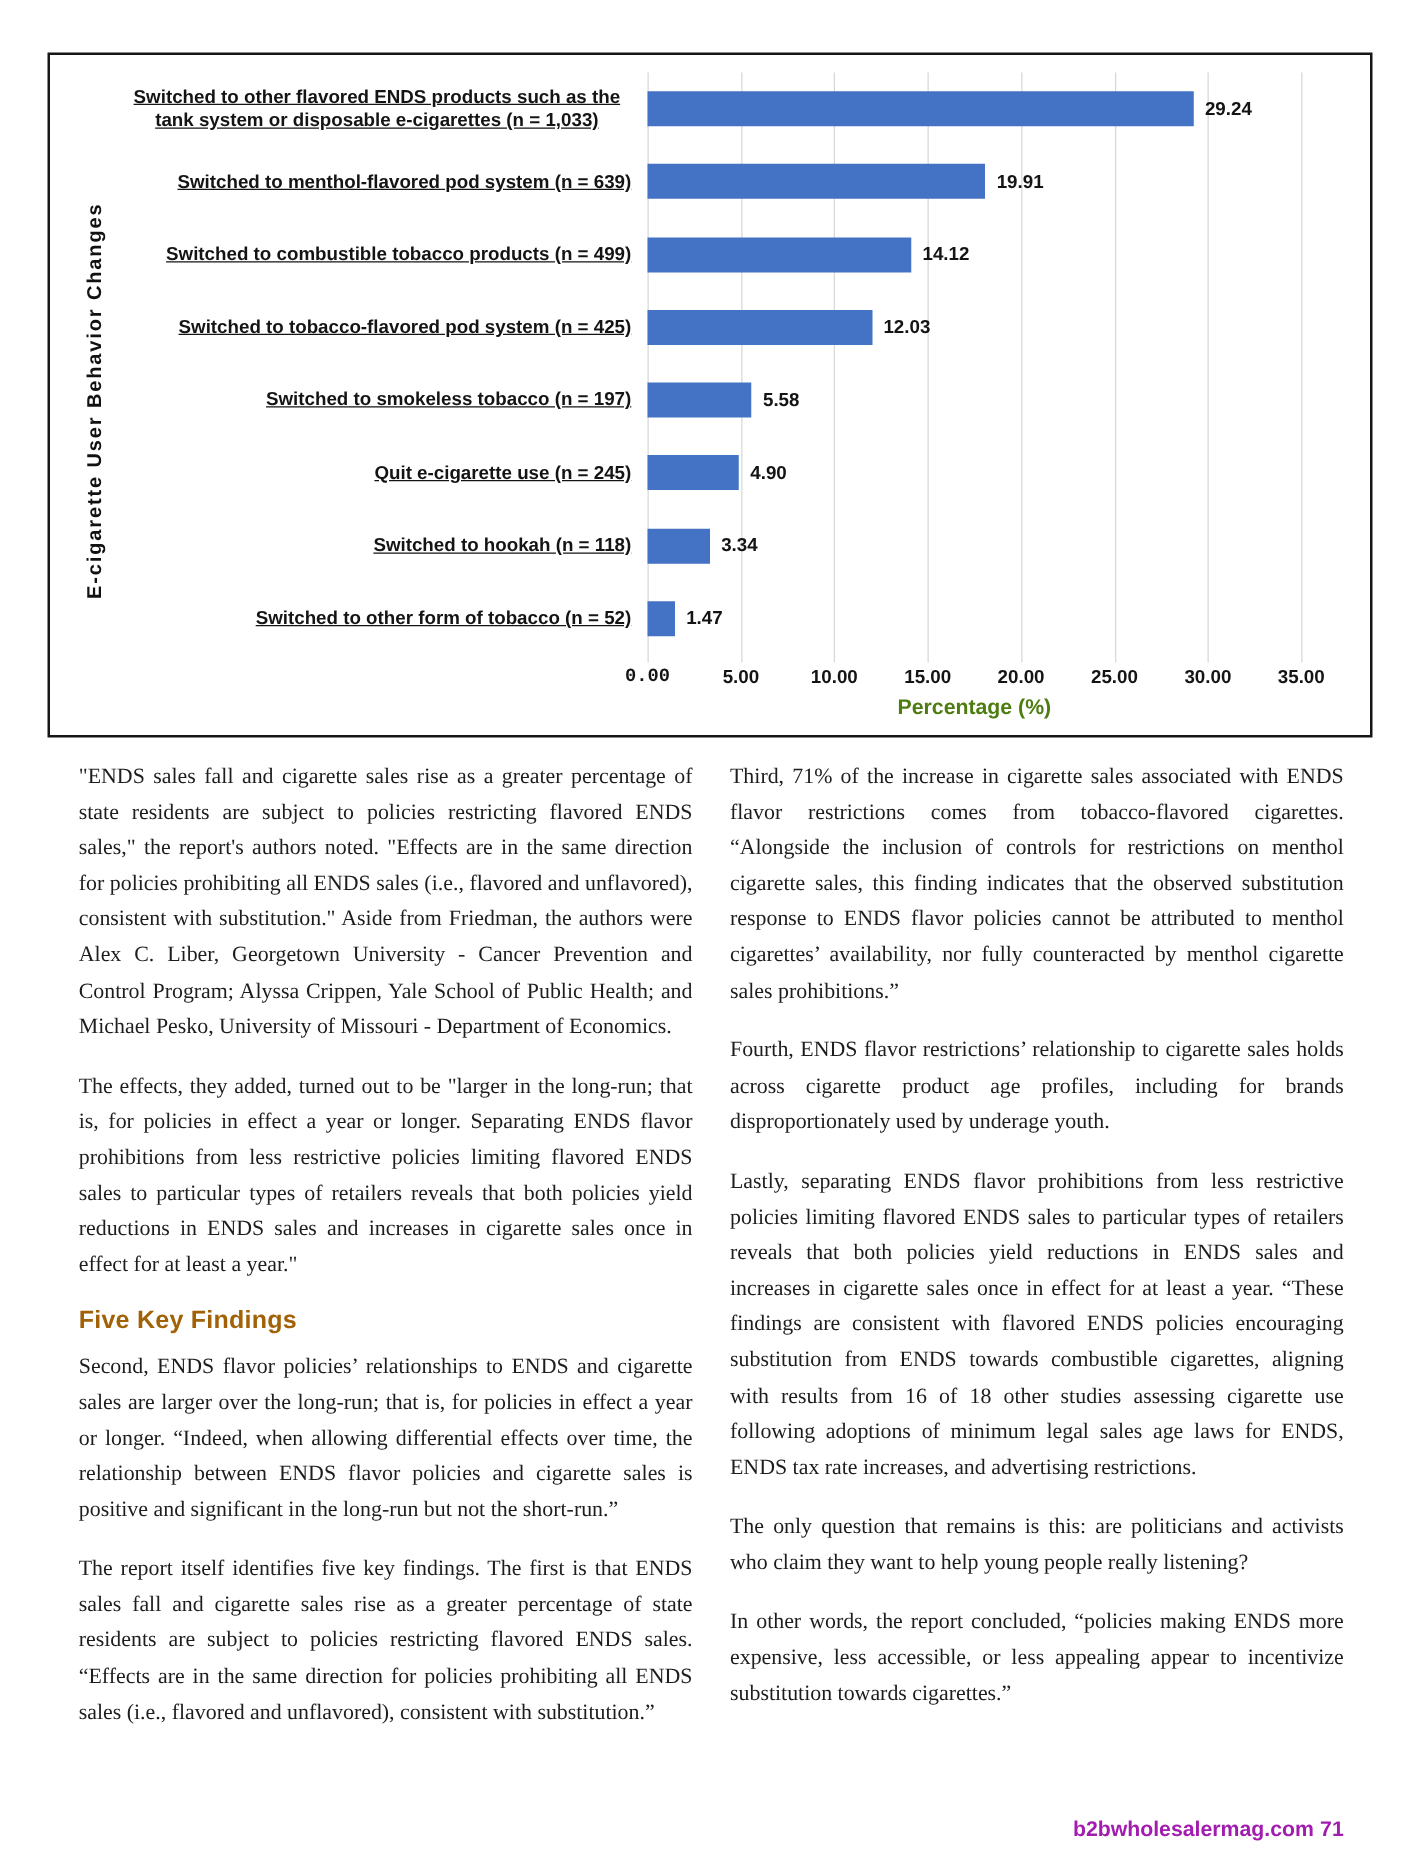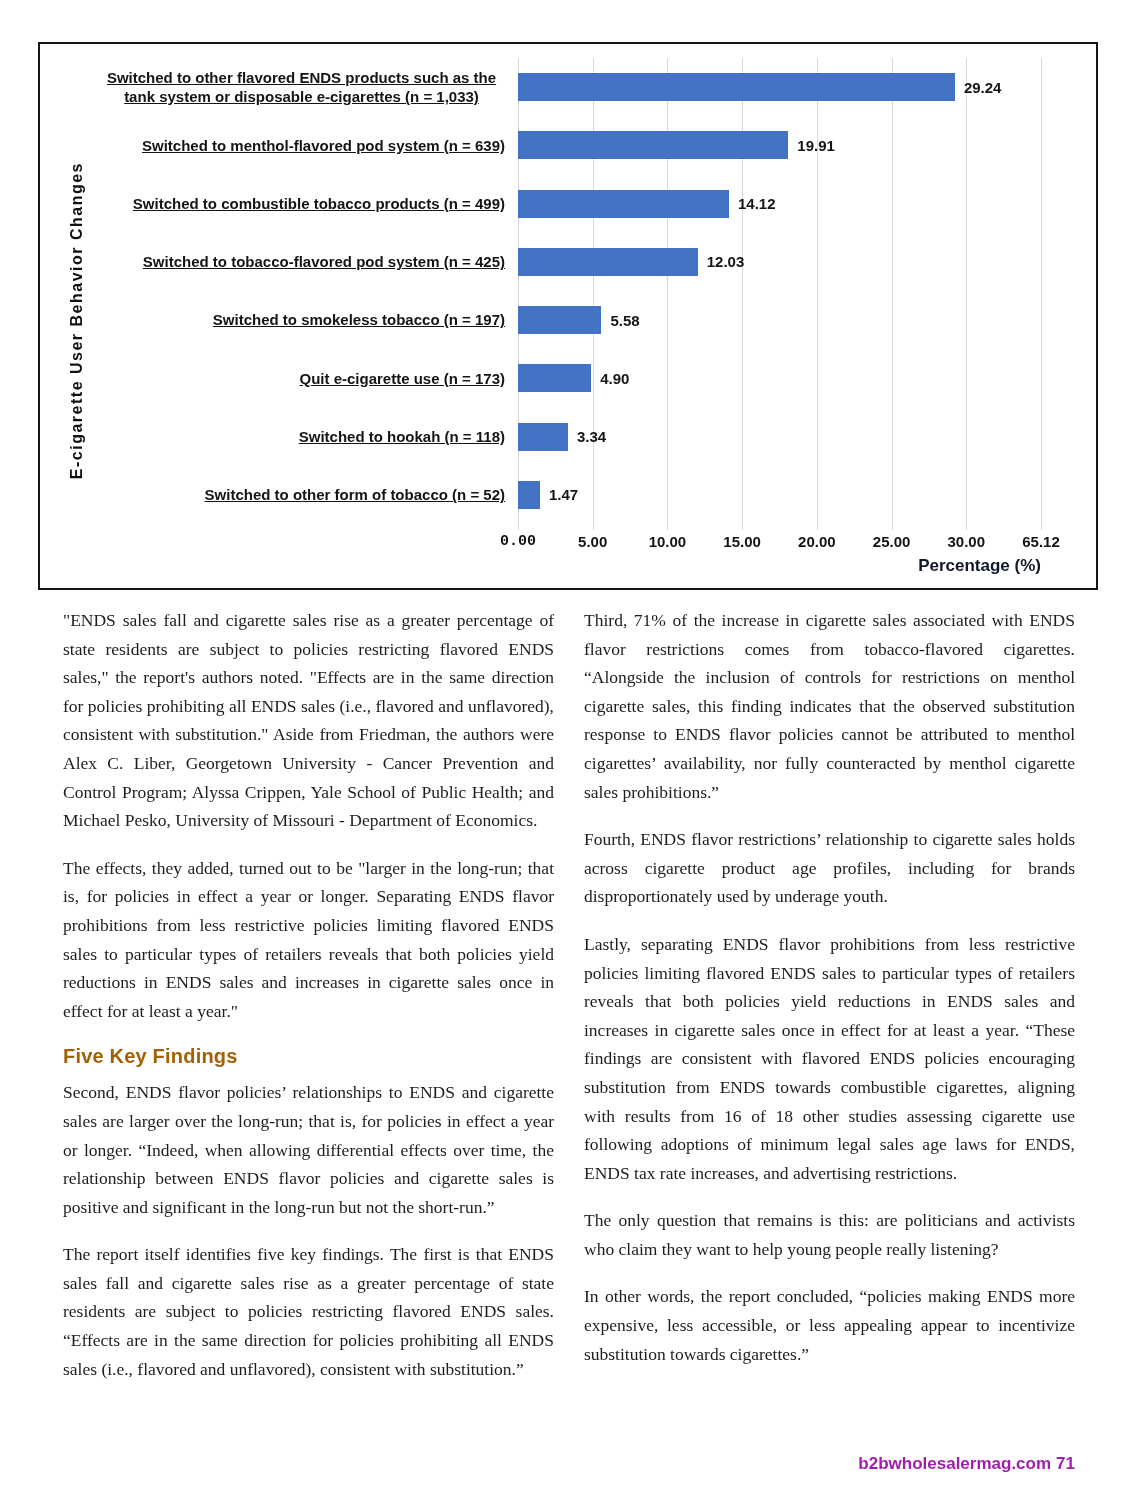--- a/index.html
+++ b/index.html
@@ -40,22 +40,22 @@
   .bar-value {
     font:700 15px "Liberation Sans", sans-serif; color:#141414;
     margin-left:9px; white-space:nowrap;
   }
   .x-axis { position:relative; height:32px; margin-left:420px; width:523px; }
   .x-tick-label {
     position:absolute; top:9px; transform:translateX(-50%);
     font:700 15px "Liberation Sans", sans-serif; color:#141414; white-space:nowrap;
   }
   .x-title {
-    margin-left:420px; width:523px; text-align:right; height:28px;
-    font:700 17px "Liberation Sans", sans-serif; color:#0f172a;
+    margin-left:420px; width:523px; text-align:center; height:28px;
+    font:700 17px "Liberation Sans", sans-serif; color:#4d7c0f;
   }
 
   
   .article { position:absolute; left:63px; top:606px; width:1012px; display:flex; }
   .col { width:491px; }
   .col.left { margin-right:30px; }
   .body-para {
     font-size:17.5px; line-height:28.6px; text-align:justify;
     color:#1d1d1d; margin:0 0 19px 0;
   }
@@ -93,21 +93,21 @@
               <div class="cat-cell single">
                 <span>Switched to combustible tobacco products (n = 499)</span>
               </div>
               <div class="cat-cell single">
                 <span>Switched to tobacco-flavored pod system (n = 425)</span>
               </div>
               <div class="cat-cell single">
                 <span>Switched to smokeless tobacco (n = 197)</span>
               </div>
               <div class="cat-cell single">
-                <span>Quit e-cigarette use (n = 173)</span>
+                <span>Quit e-cigarette use (n = 245)</span>
               </div>
               <div class="cat-cell single">
                 <span>Switched to hookah (n = 118)</span>
               </div>
               <div class="cat-cell single">
                 <span>Switched to other form of tobacco (n = 52)</span>
               </div>
             </div>
           <div class="plot" id="plot">
             <div class="gridline" style="left: 0%; background: rgb(216, 216, 216);"></div>
@@ -155,21 +155,21 @@
           </div>
         </div>
         <div class="x-axis" id="x-axis">
             <span class="x-tick-label" style="left: 0%; font-family: Liberation Mono, monospace;">0.00</span>
             <span class="x-tick-label" style="left: 14.2857%;">5.00</span>
             <span class="x-tick-label" style="left: 28.5714%;">10.00</span>
             <span class="x-tick-label" style="left: 42.8571%;">15.00</span>
             <span class="x-tick-label" style="left: 57.1429%;">20.00</span>
             <span class="x-tick-label" style="left: 71.4286%;">25.00</span>
             <span class="x-tick-label" style="left: 85.7143%;">30.00</span>
-            <span class="x-tick-label" style="left: 100%;">65.12</span>
+            <span class="x-tick-label" style="left: 100%;">35.00</span>
           </div>
         <div class="x-title">Percentage (%)</div>
       </div>
     </div>
   </div>
 
   <div class="article">
     <div class="col left">
       <div id="left-before">
           <p class="body-para">"ENDS sales fall and cigarette sales rise as a greater percentage of state residents are subject to policies restricting flavored ENDS sales," the report's authors noted. "Effects are in the same direction for policies prohibiting all ENDS sales (i.e., flavored and unflavored), consistent with substitution." Aside from Friedman, the authors were Alex C. Liber, Georgetown University - Cancer Prevention and Control Program; Alyssa Crippen, Yale School of Public Health; and Michael Pesko, University of Missouri - Department of Economics.</p>

